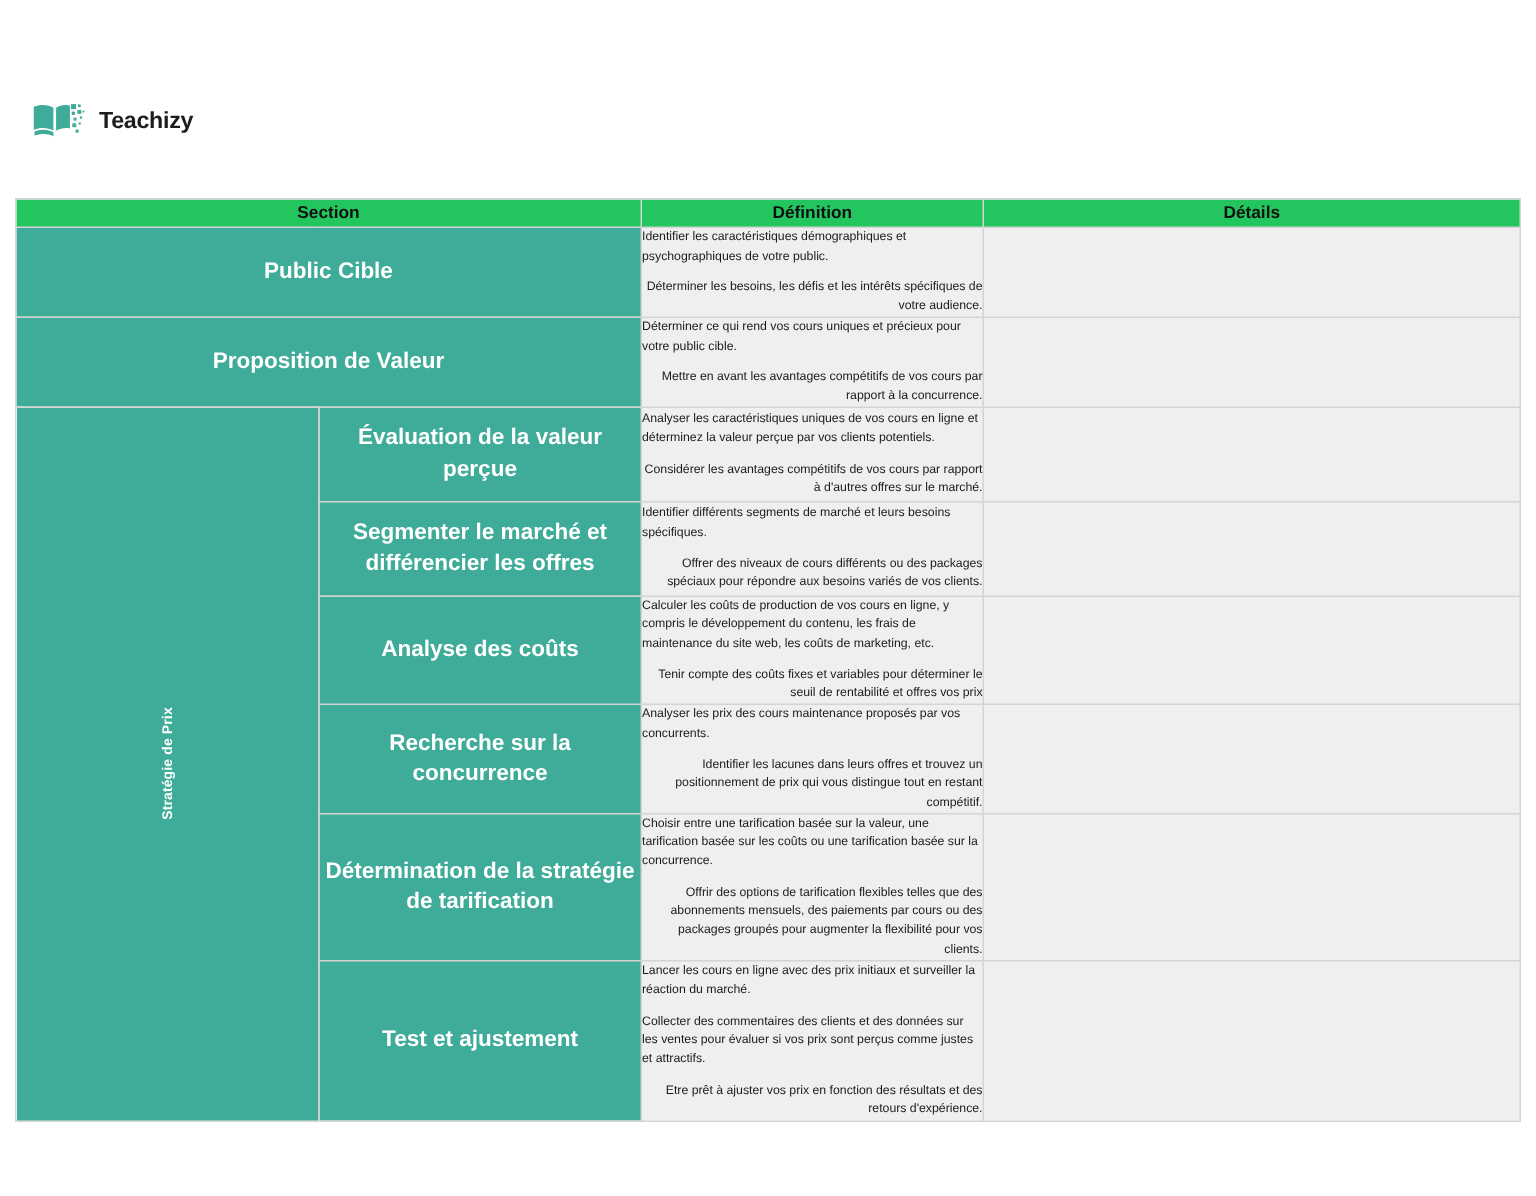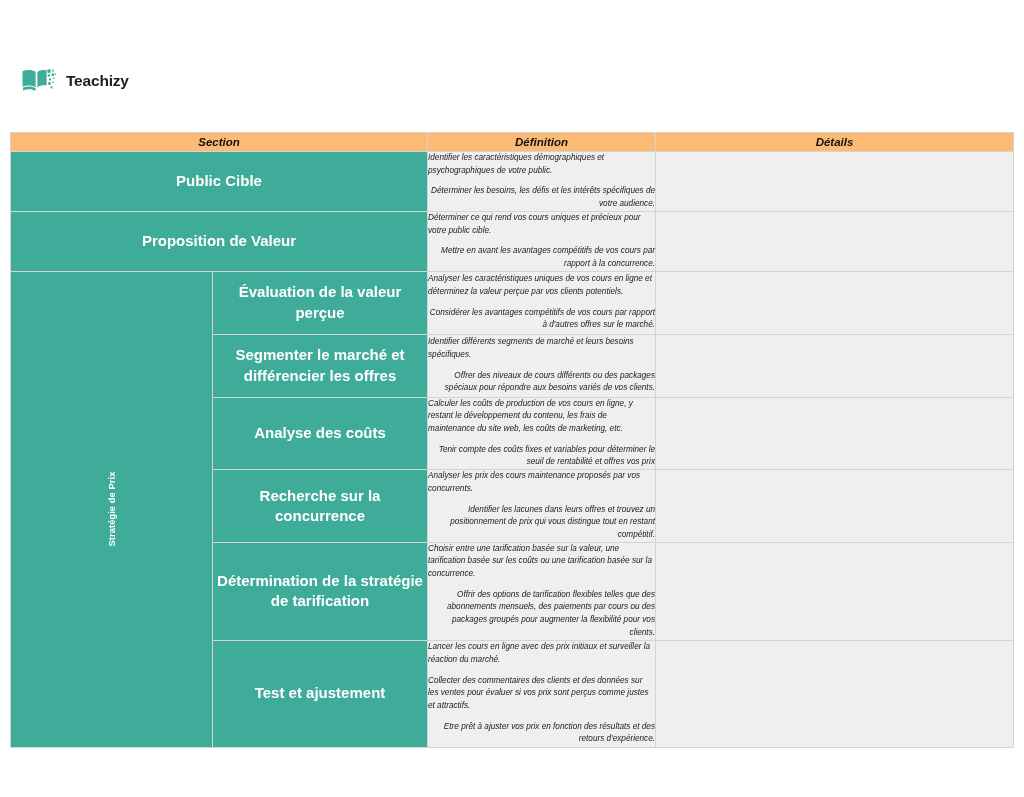--- a/index.html
+++ b/index.html
@@ -69,29 +69,28 @@
     width: 1003px;
   }
   table.plan th,
   table.plan td {
     border: 1px solid #d4d4d4;
     vertical-align: middle;
     padding: 0;
   }
 
   thead th {
-    background: #fdba74;
+    background: #22c55e;
     color: #111111;
     font-size: 11.5px;
     font-weight: bold;
     text-align: center;
     height: 18px;
     line-height: 18px;
     border-bottom: 1px solid #cfcfcf;
-    font-style: italic;
   }
 
   
   td.sec {
     background: #3fab99;
     color: #ffffff;
     font-size: 15px;
     font-weight: bold;
     text-align: center;
     padding: 4px 8px;
@@ -121,21 +120,20 @@
     font-size: 9.3px;
     font-weight: bold;
     letter-spacing: 0.1px;
   }
 
   
   td.def {
     background: #efefef;
     color: #1a1a1a;
     font-size: 8.2px;
-    font-style: italic;
     line-height: 1.55;
     padding: 4px 7px 4px 6px;
     vertical-align: top;
     border-color: #dcdcdc;
   }
   td.def p {
     margin: 0 0 8px 0;
   }
   td.def p:last-child {
     margin-bottom: 0;
@@ -229,21 +227,21 @@
           <td class="def">
             <p>Identifier différents segments de marché et leurs besoins spécifiques.</p>
             <p>Offrer des niveaux de cours différents ou des packages spéciaux pour répondre aux besoins variés de vos clients.</p>
           </td>
           <td class="det"></td>
         </tr>
 
         <tr>
           <td class="sec" style="height:64px">Analyse des coûts</td>
           <td class="def">
-            <p>Calculer les coûts de production de vos cours en ligne, y restant le développement du contenu, les frais de maintenance du site web, les coûts de marketing, etc.</p>
+            <p>Calculer les coûts de production de vos cours en ligne, y compris le développement du contenu, les frais de maintenance du site web, les coûts de marketing, etc.</p>
             <p>Tenir compte des coûts fixes et variables pour déterminer le seuil de rentabilité et offres vos prix</p>
           </td>
           <td class="det"></td>
         </tr>
 
         <tr>
           <td class="sec" style="height:66px">Recherche sur la concurrence</td>
           <td class="def">
             <p>Analyser les prix des cours maintenance proposés par vos concurrents.</p>
             <p>Identifier les lacunes dans leurs offres et trouvez un positionnement de prix qui vous distingue tout en restant compétitif.</p>

